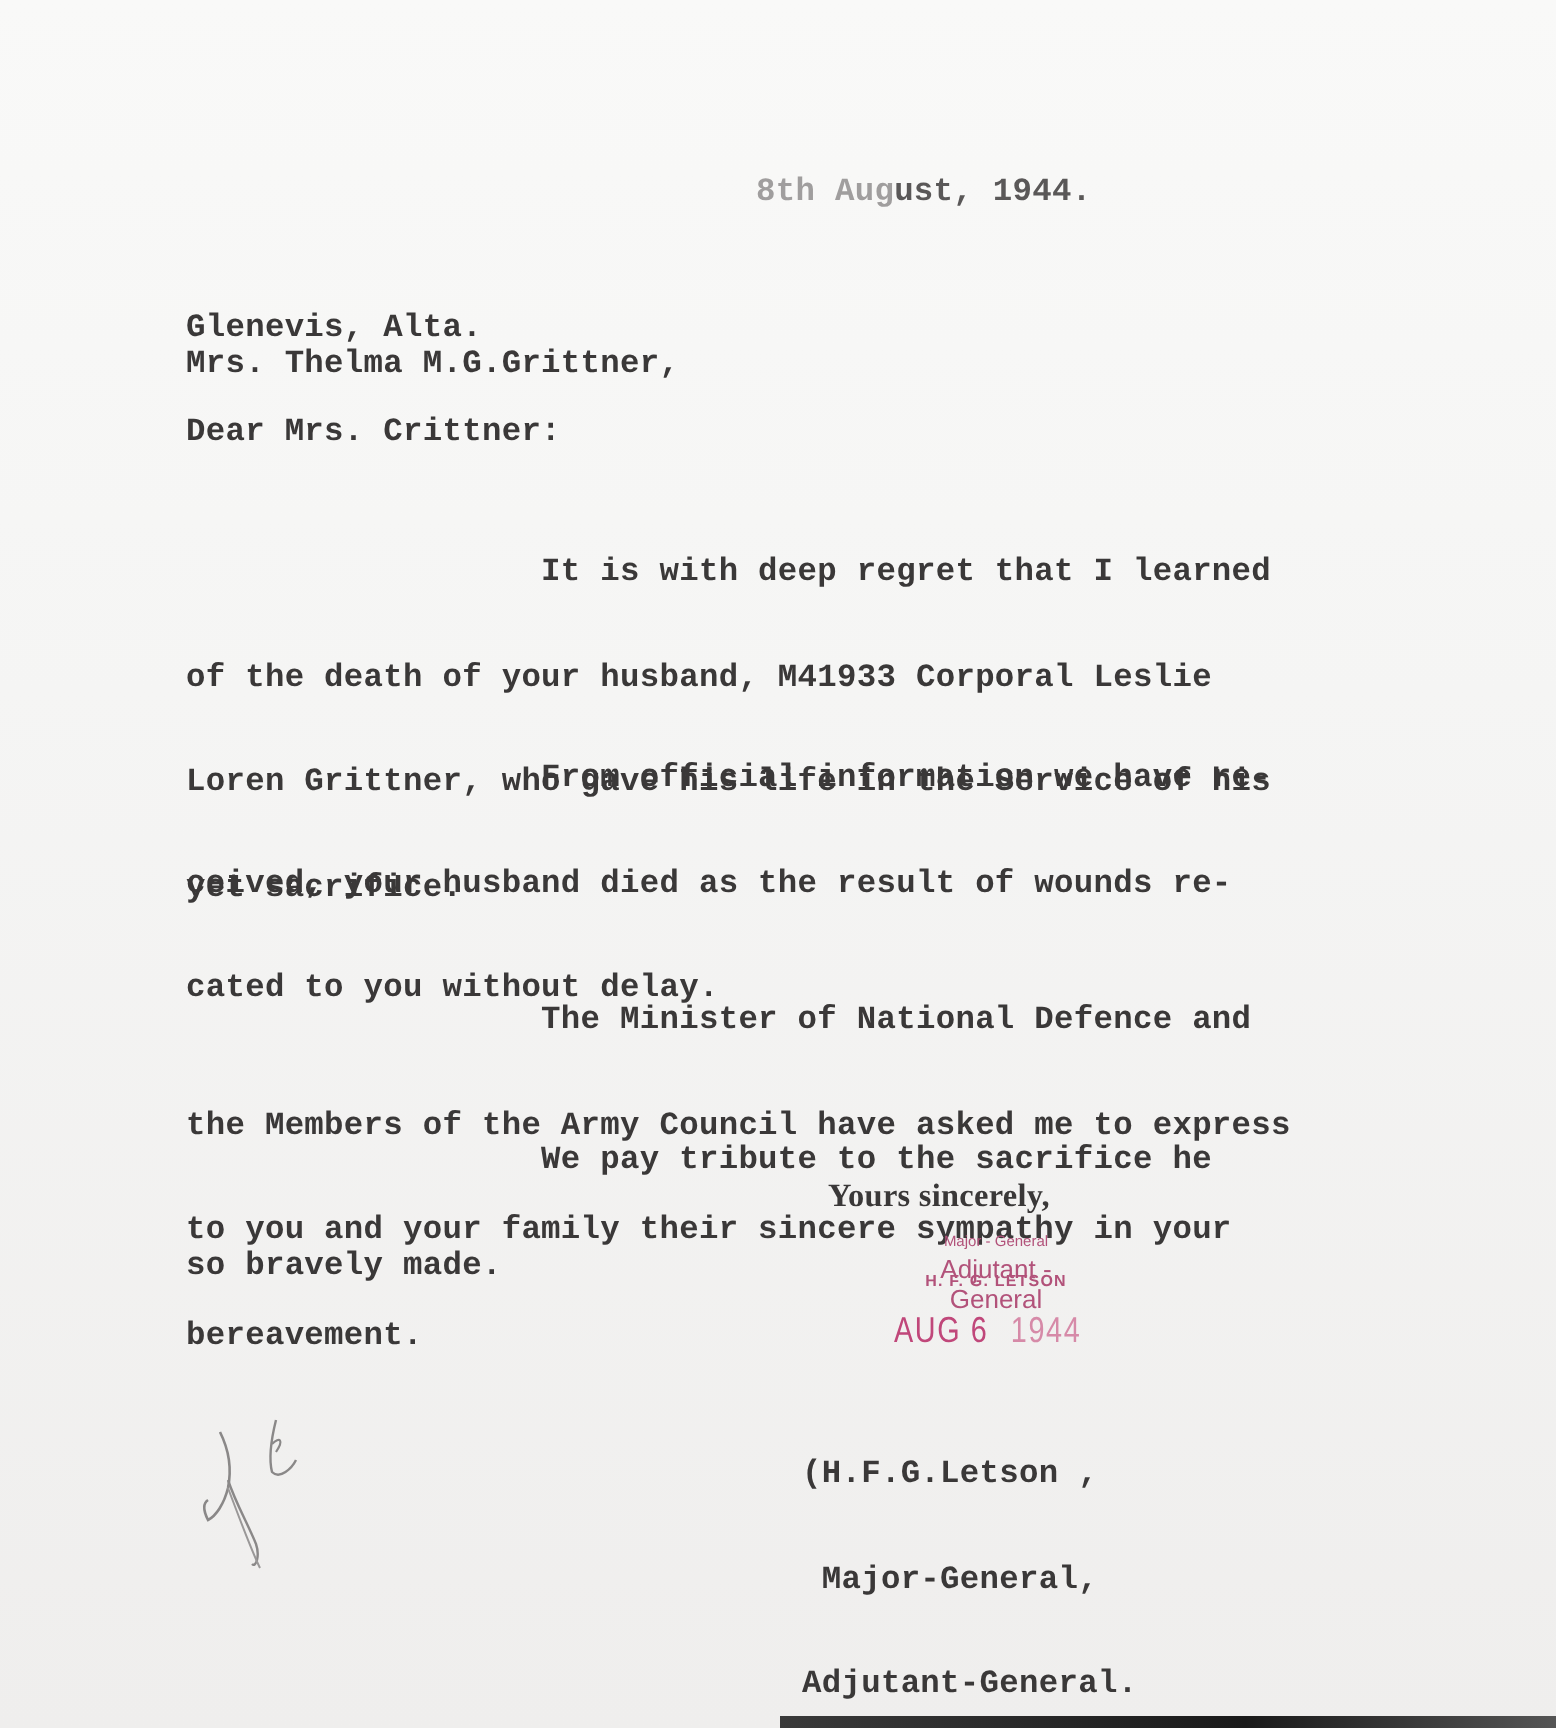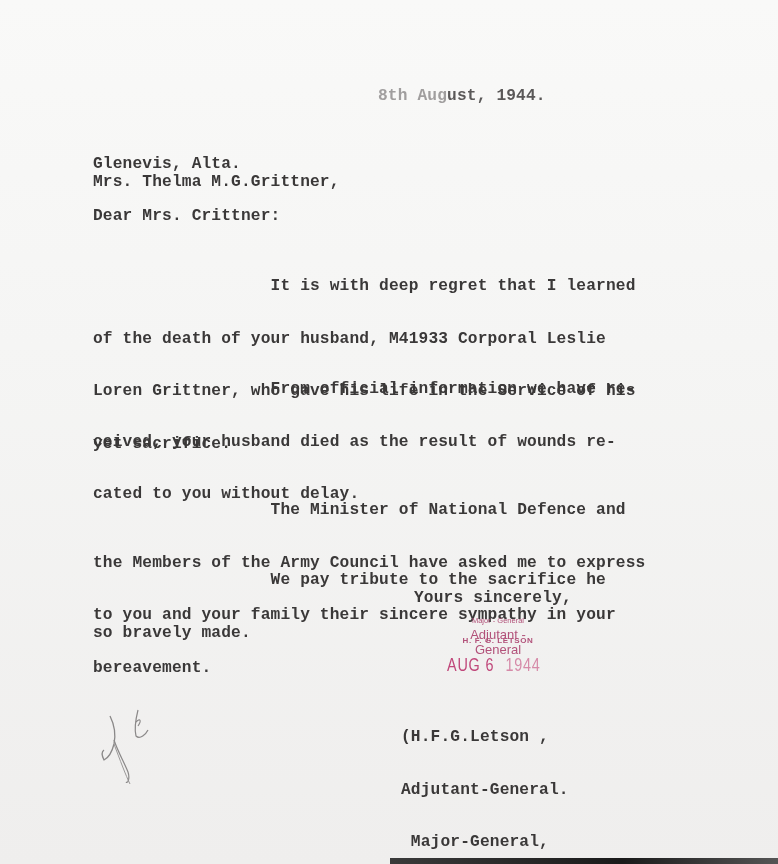--- a/index.html
+++ b/index.html
@@ -25,21 +25,21 @@
   }
   .date { left: 378px; top: 88px; color: #5a5858; }
   .date .faint { color: #a09e9e; }
   .addr { left: 93px; top: 156px; }
   .salutation { left: 93px; top: 208px; }
   .para { left: 93px; }
   .p1 { top: 243px; }
   .p2 { top: 346px; }
   .p3 { top: 467px; }
   .p4 { top: 537px; }
-  .closing { left: 414px; top: 590px; }
+  .closing { left: 414px; top: 590px; font-family: Liberation Serif, serif; }
   .sigblock { left: 401px; top: 694px; }
 
   .stamp {
     position: absolute;
     font-family: "Liberation Sans", "DejaVu Sans", sans-serif;
     color: #b2527a;
     text-align: center;
   }
   .stamp-name { left: 448px; top: 636px; width: 100px; font-size: 8px; font-weight: bold; letter-spacing: 0.6px; }
   .stamp-rank { left: 448px; top: 616px; width: 100px; font-size: 7.5px; }
@@ -97,22 +97,22 @@
   <p class="tw closing">Yours sincerely,</p>
 
   <div class="stamp stamp-name">H. F. G. LETSON</div>
   <div class="stamp stamp-rank">Major - General</div>
   <div class="stamp stamp-title">Adjutant - General</div>
 
   <div class="date-stamp"><span>AUG 6</span><span class="yr">1944</span></div>
 
   <div class="tw sigblock">
     <div>(H.F.G.Letson ,</div>
+    <div> Major-General,</div>
     <div>Adjutant-General.</div>
-    <div> Major-General,</div>
   </div>
 
   <svg class="initials" viewBox="0 0 60 90">
     <path d="M12 16 C16 24, 18 34, 16 44 C14 52, 10 58, 6 60 C4 56, 3 52, 6 50" fill="none" stroke="#8a8888" stroke-width="1.3"></path>
     <path d="M16 40 C20 52, 26 62, 30 72 C32 78, 30 84, 28 82" fill="none" stroke="#8a8888" stroke-width="1.2"></path>
     <path d="M16 44 C22 60, 28 76, 32 84" fill="none" stroke="#9a9898" stroke-width="1"></path>
     <path d="M40 10 C38 18, 36 28, 38 36 C42 40, 48 34, 50 30" fill="none" stroke="#8a8888" stroke-width="1.2"></path>
     <path d="M38 22 C42 18, 44 20, 40 26" fill="none" stroke="#8a8888" stroke-width="1.1"></path>
   </svg>
 

